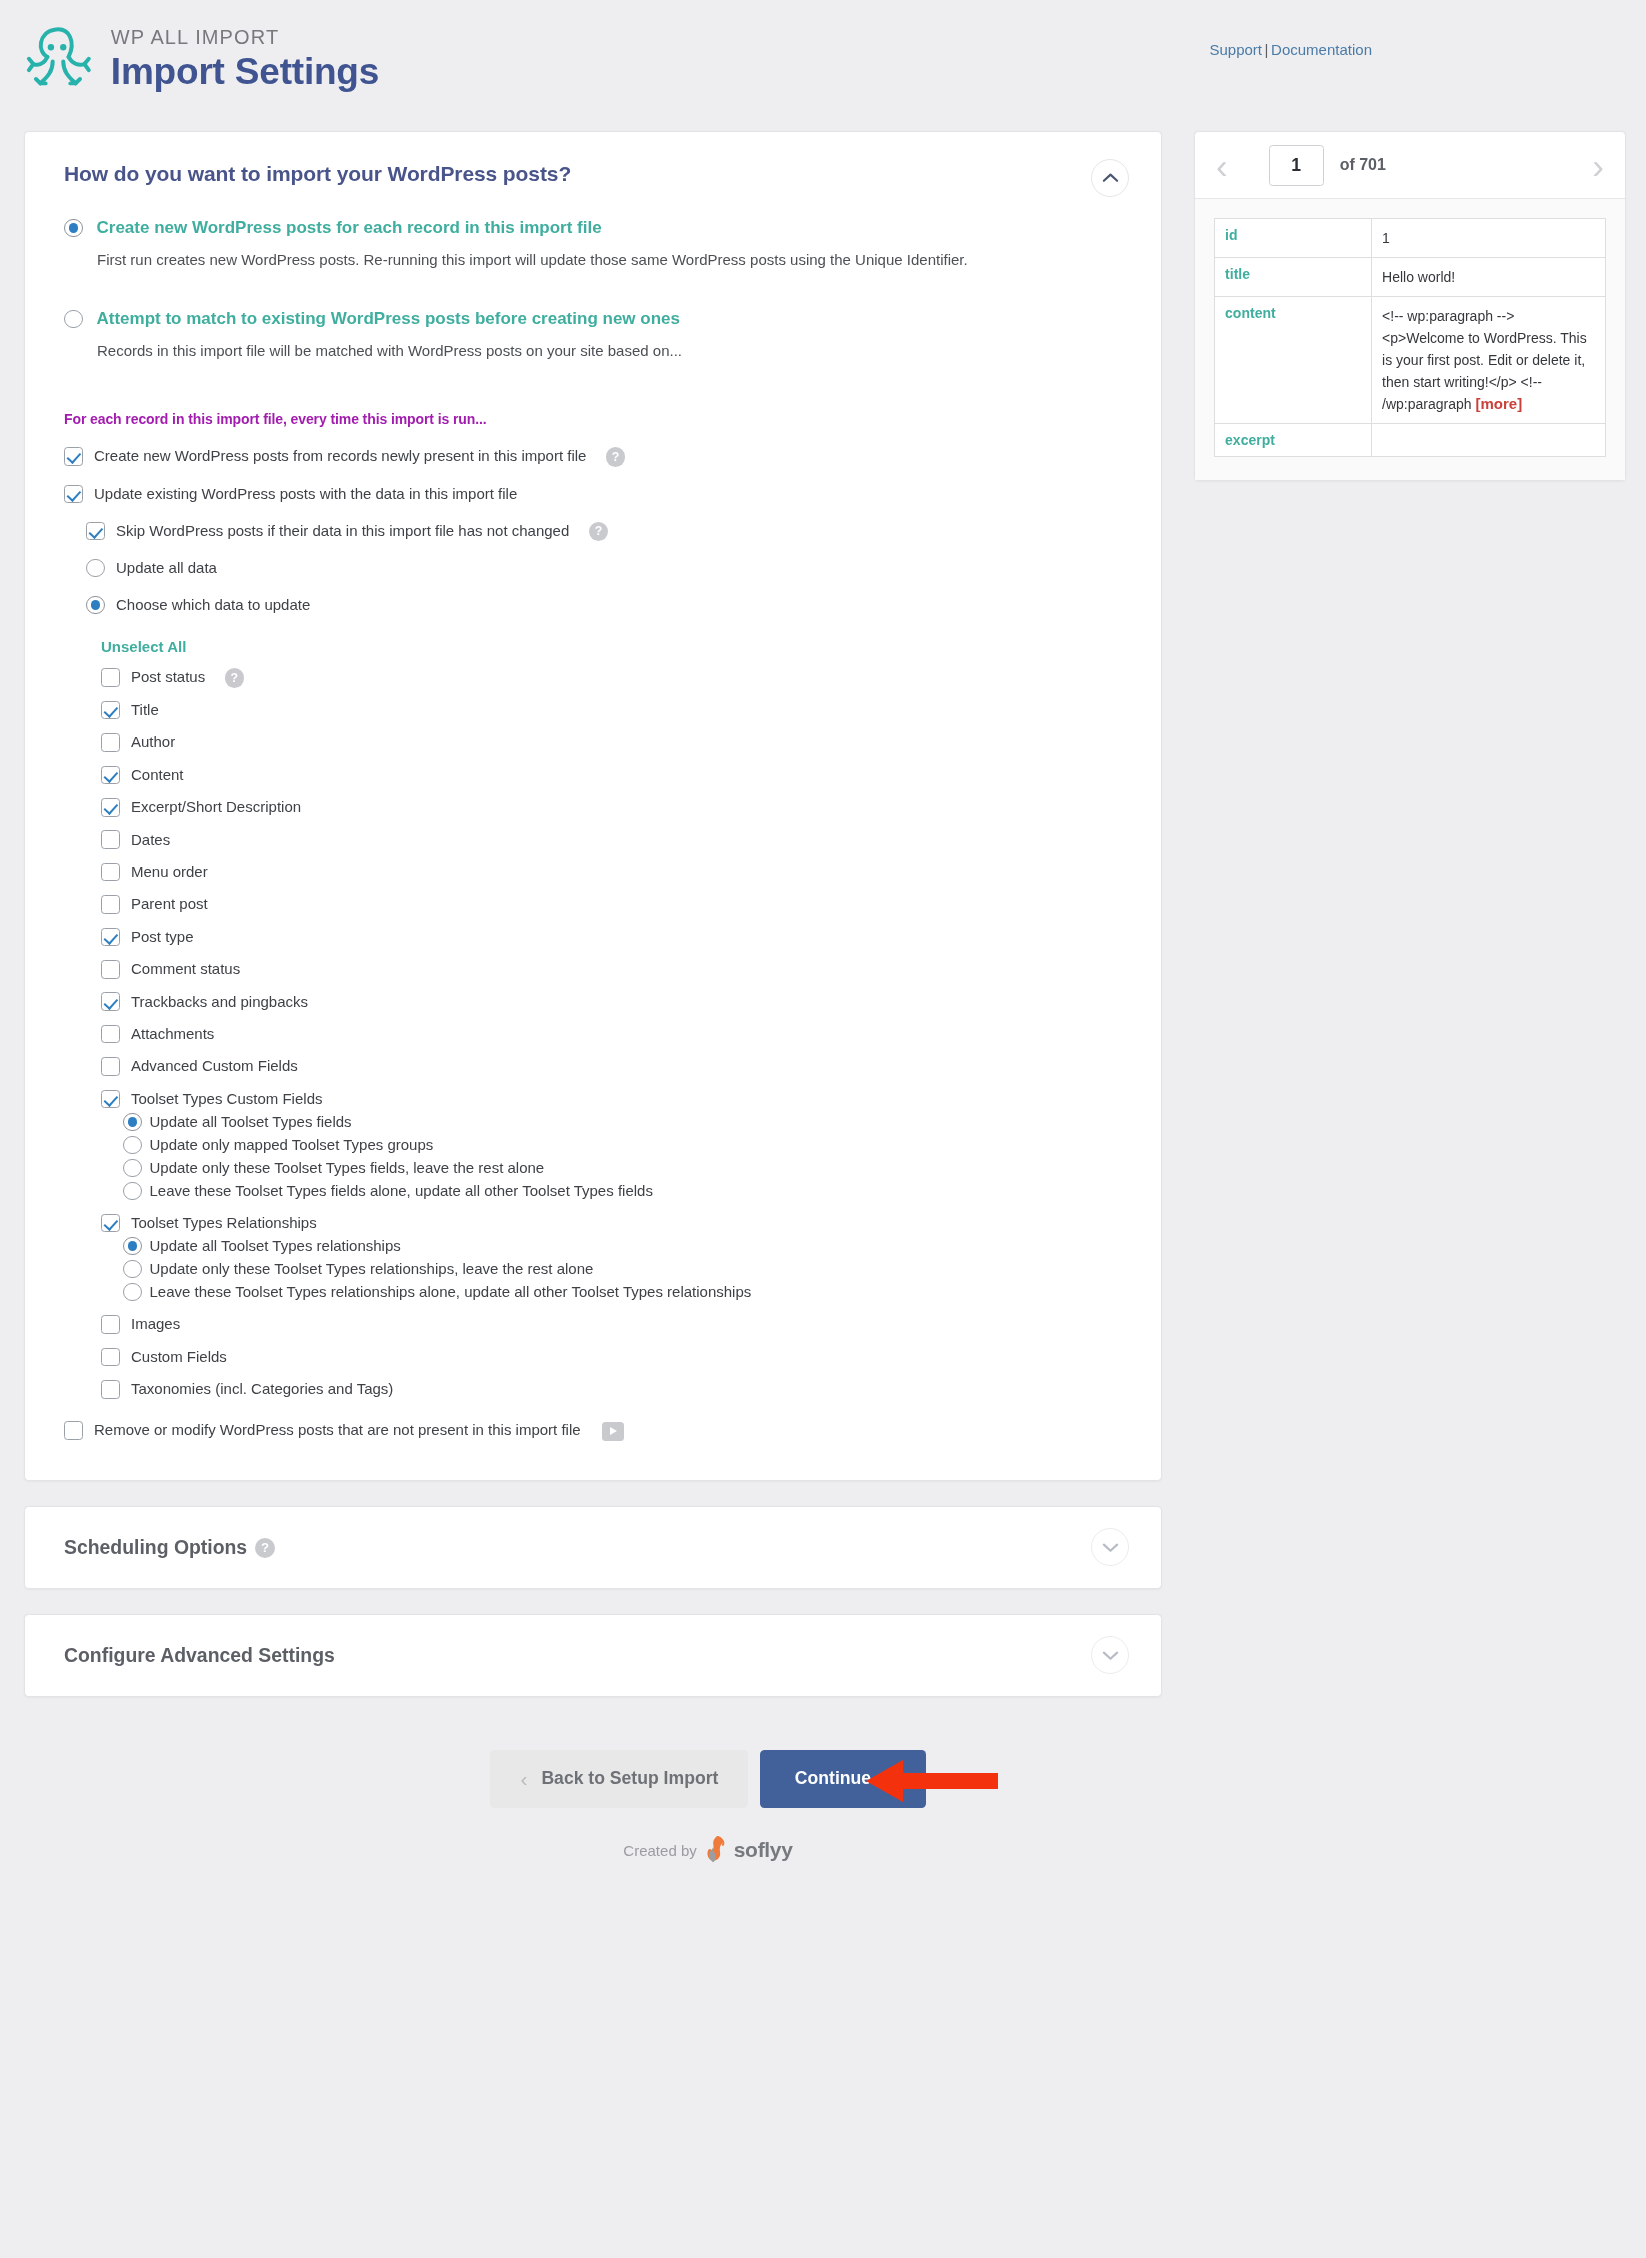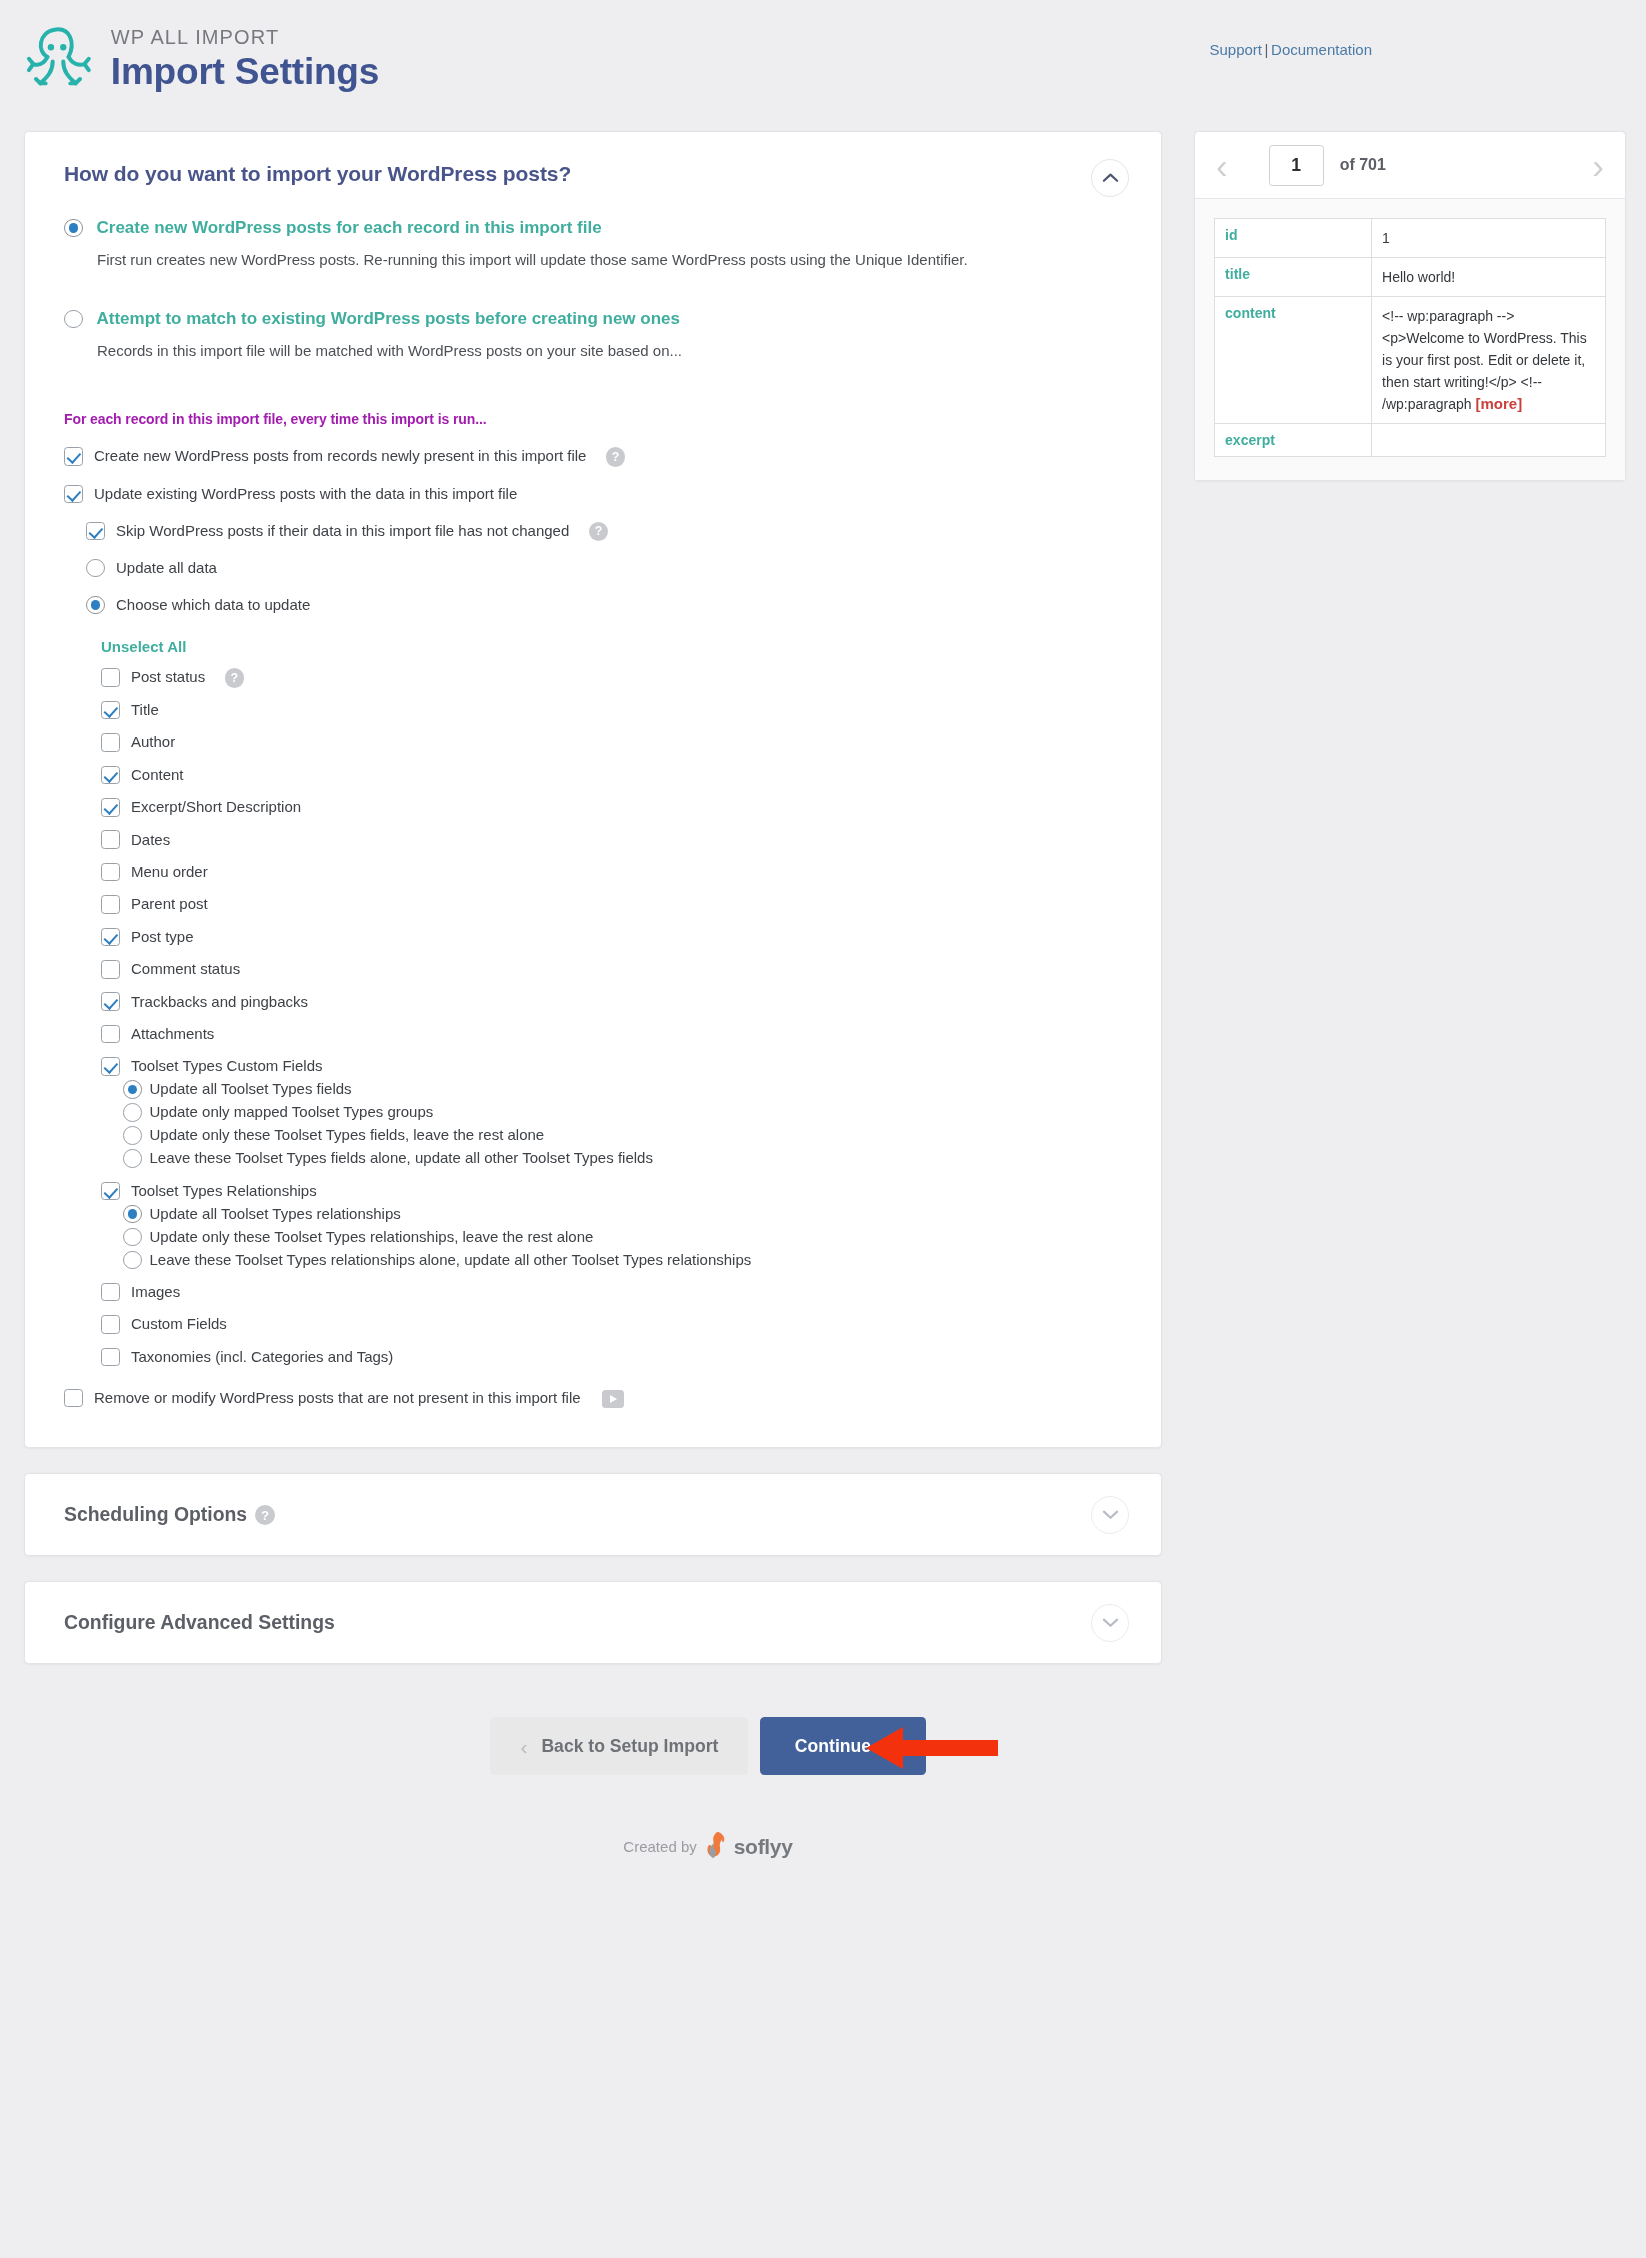--- a/index.html
+++ b/index.html
@@ -194,21 +194,21 @@
     background: #42619b; border: none; border-radius: 4.4px;
     height: 58px; padding: 0 26.5px 0 35px; margin-left: 11.5px; cursor: pointer;
   }
   .btn-cont .t { font-size: 17.6px; font-weight: bold; color: #fff; }
   .btn-cont .a { font-size: 21px; color: #93a5c6; line-height: 1; font-weight: 300; }
 
   .arrow-anno { position: absolute; left: 866px; top: 8px; }
 
   .footer {
     display: flex; align-items: center; justify-content: center;
-    gap: 7px; margin-top: 56px;
+    gap: 7px; margin-top: 27px;
   }
   .footer .by { font-size: 15px; color: #9a9ca0; }
   .footer .sof { font-size: 21px; font-weight: bold; color: #76797e; letter-spacing: -0.3px; }
 </style>
 </head>
 <body>
 
 <div class="page">
 
   <div class="header">
@@ -338,20 +338,24 @@
             <span class="t">Comment status</span>
           </div>
           <div class="chk-row">
             <span class="cb on"></span>
             <span class="t">Trackbacks and pingbacks</span>
           </div>
           <div class="chk-row">
             <span class="cb"></span>
             <span class="t">Attachments</span>
           </div>
+          <div class="chk-row">
+            <span class="cb"></span>
+            <span class="t">Advanced Custom Fields</span>
+          </div>
 
           <div class="chk-row">
             <span class="cb on"></span>
             <span class="t">Toolset Types Custom Fields</span>
           </div>
           <div class="sub-radio indent-1">
             <span class="radio-outer on"></span>
             <span class="t">Update all Toolset Types fields</span>
           </div>
           <div class="sub-radio indent-1">

